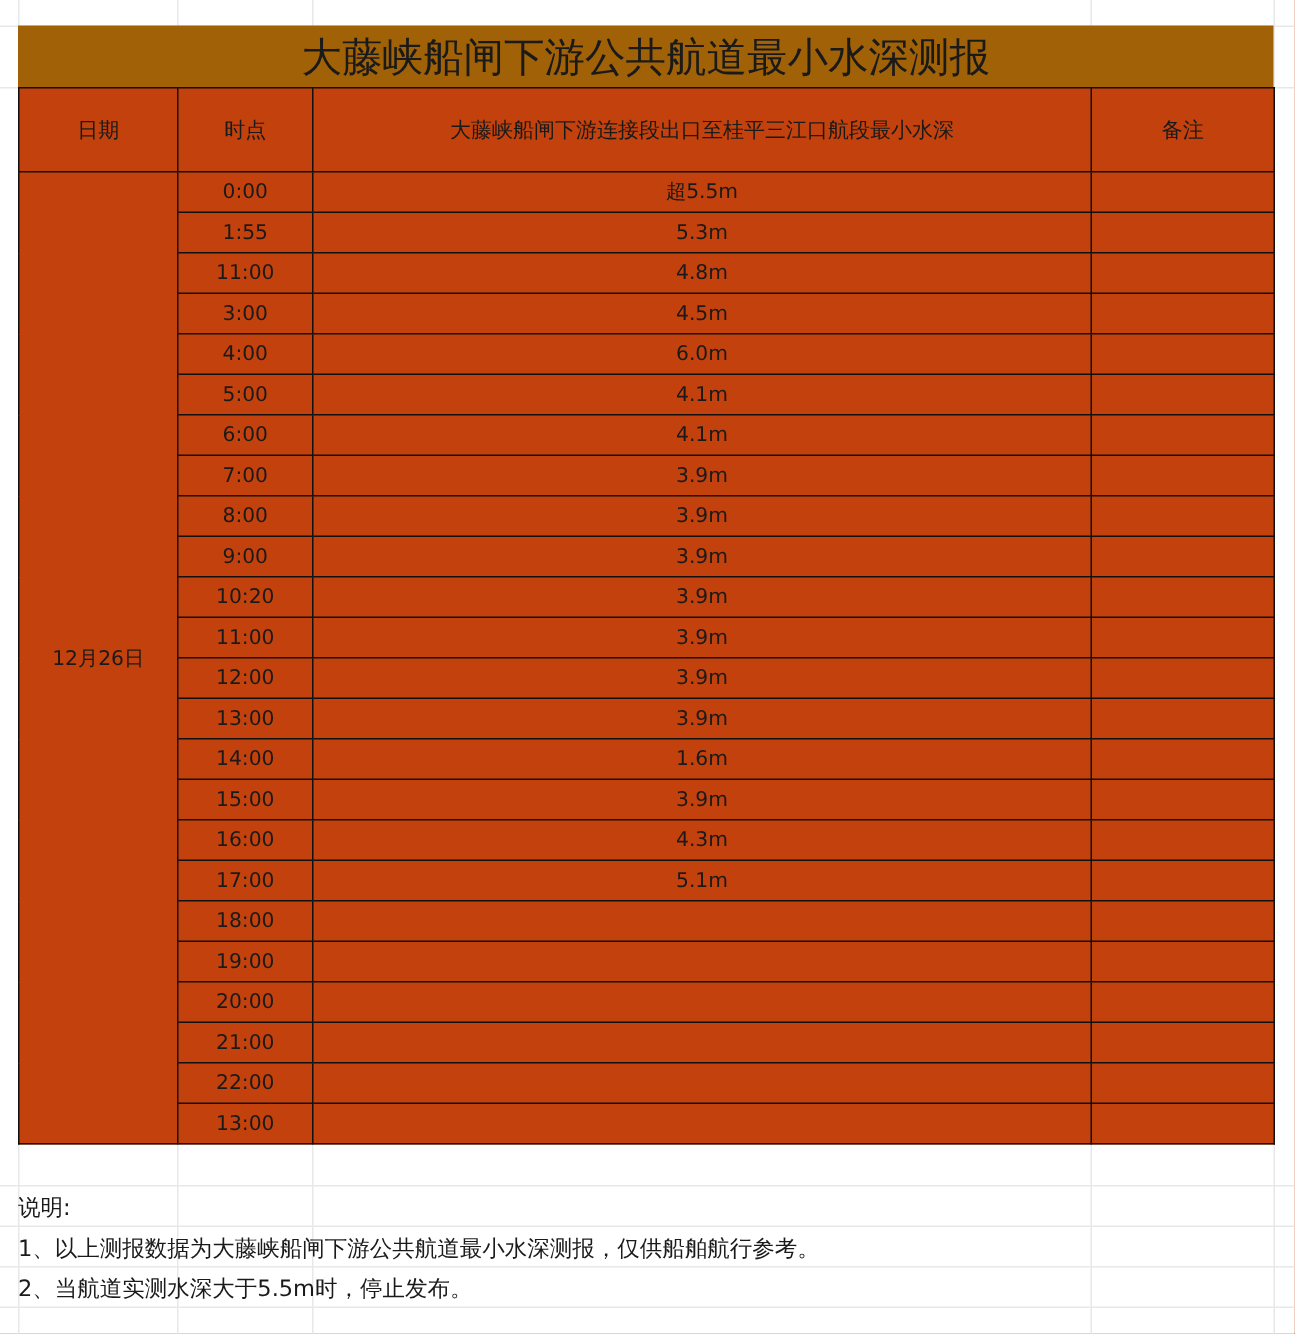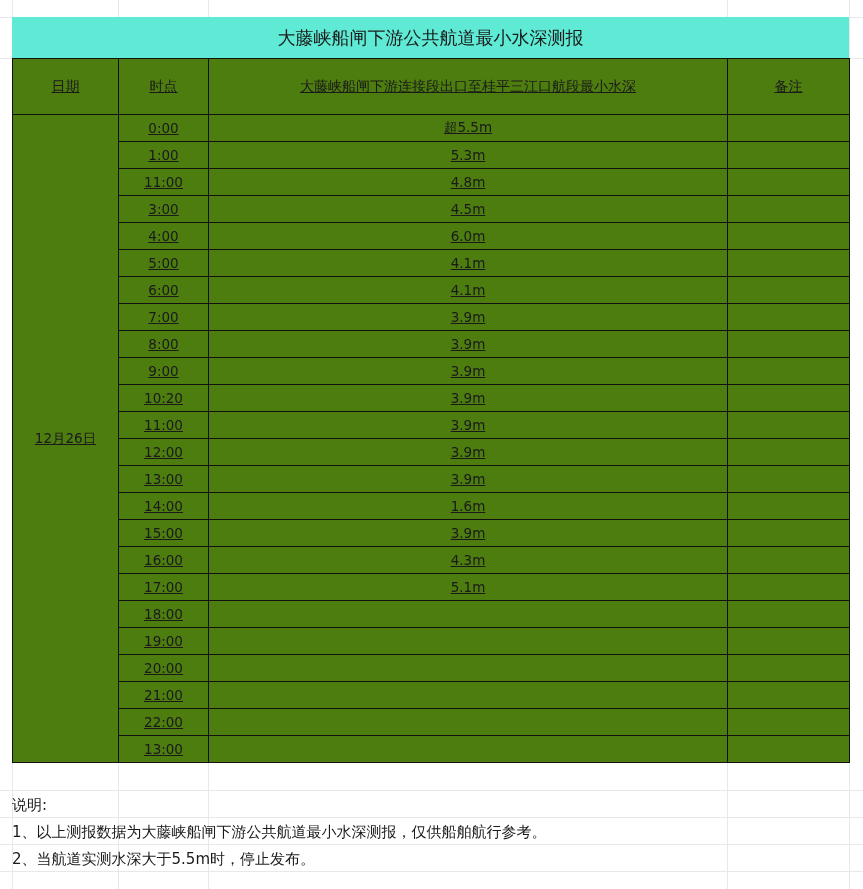--- a/index.html
+++ b/index.html
@@ -1,22 +1,22 @@
 <!DOCTYPE html>
 <html><head>
 <meta charset="utf-8">
 <style>
   html, body { margin:0; padding:0; background:#ffffff; }
   body { width:863px; height:889px; position:relative; overflow:hidden;
          font-family:"DejaVu Sans","Liberation Sans",sans-serif; color:#1a1a1a; }
   .grid-v { position:absolute; top:0; width:1px; height:889px; background:#e6e8ea; }
   .grid-h { position:absolute; left:0; height:1px; width:863px; background:#e6e8ea; }
   .title { position:absolute; left:12px; top:17px; width:837px; height:41px;
-           display:flex; align-items:center; justify-content:center; font-size:18px; background:#5eead4;font-family:Liberation Serif, serif; }
-  table.report { position:absolute; left:12px; top:58px; border-collapse:collapse; background:#4d7c0f; table-layout:fixed;text-decoration:underline; }
+           display:flex; align-items:center; justify-content:center; font-size:27px; background:#a16207;font-family:Liberation Serif, serif; }
+  table.report { position:absolute; left:12px; top:58px; border-collapse:collapse; background:#c2410c; table-layout:fixed; }
   table.report td { border:1px solid #111; text-align:center; font-size:13.5px; padding:0; }
   table.report tr.hdr td { height:55px; font-size:14px; }
   table.report tr.row td { height:26px; }
   .notes { position:absolute; left:12px; font-size:15px; }
 </style>
 </head>
 <body>
 
 <div>
   <div class="grid-v" style="left:12px"></div>
@@ -48,21 +48,21 @@
       <td>大藤峡船闸下游连接段出口至桂平三江口航段最小水深</td>
       <td>备注</td>
     </tr>
   <tr class="row">
         <td rowspan="24">12月26日</td>
         <td>0:00</td>
         <td>超5.5m</td>
         <td></td>
       </tr>
       <tr class="row">
-        <td>1:00</td>
+        <td>1:55</td>
         <td>5.3m</td>
         <td></td>
       </tr>
       <tr class="row">
         <td>11:00</td>
         <td>4.8m</td>
         <td></td>
       </tr>
       <tr class="row">
         <td>3:00</td>

